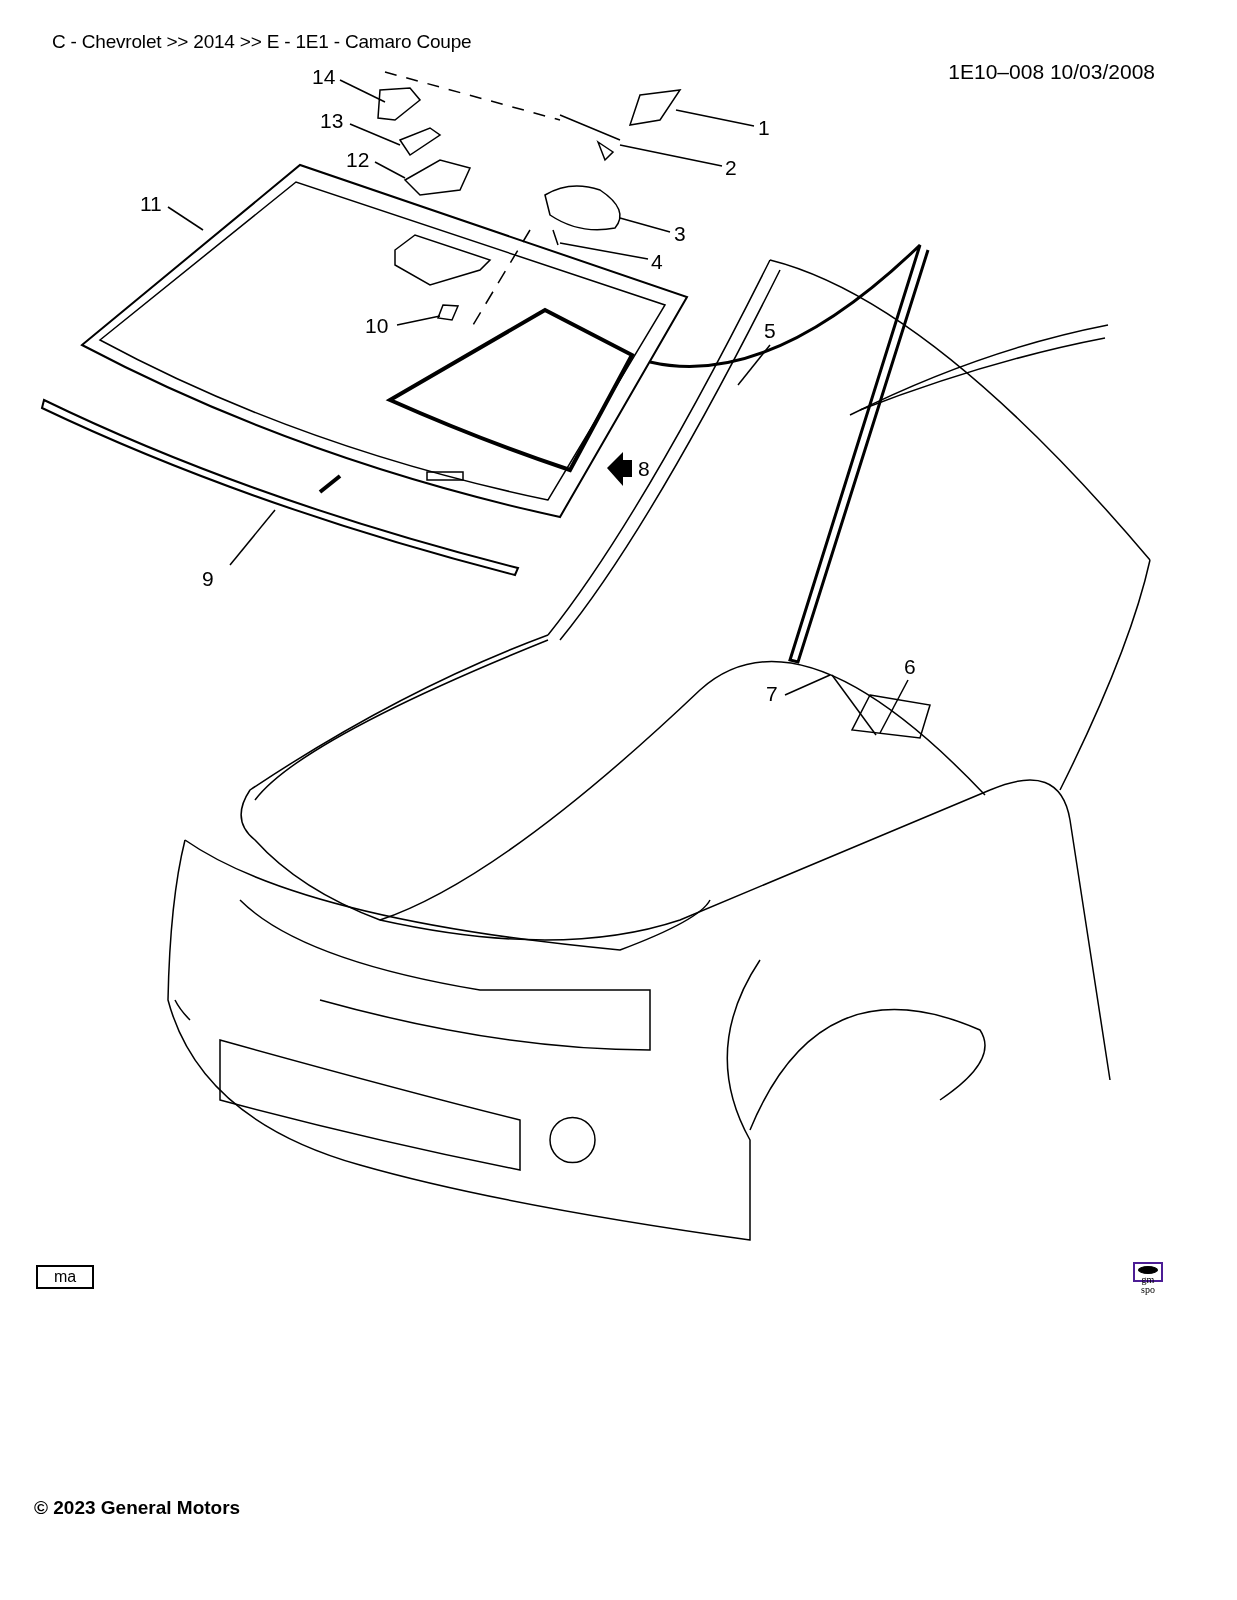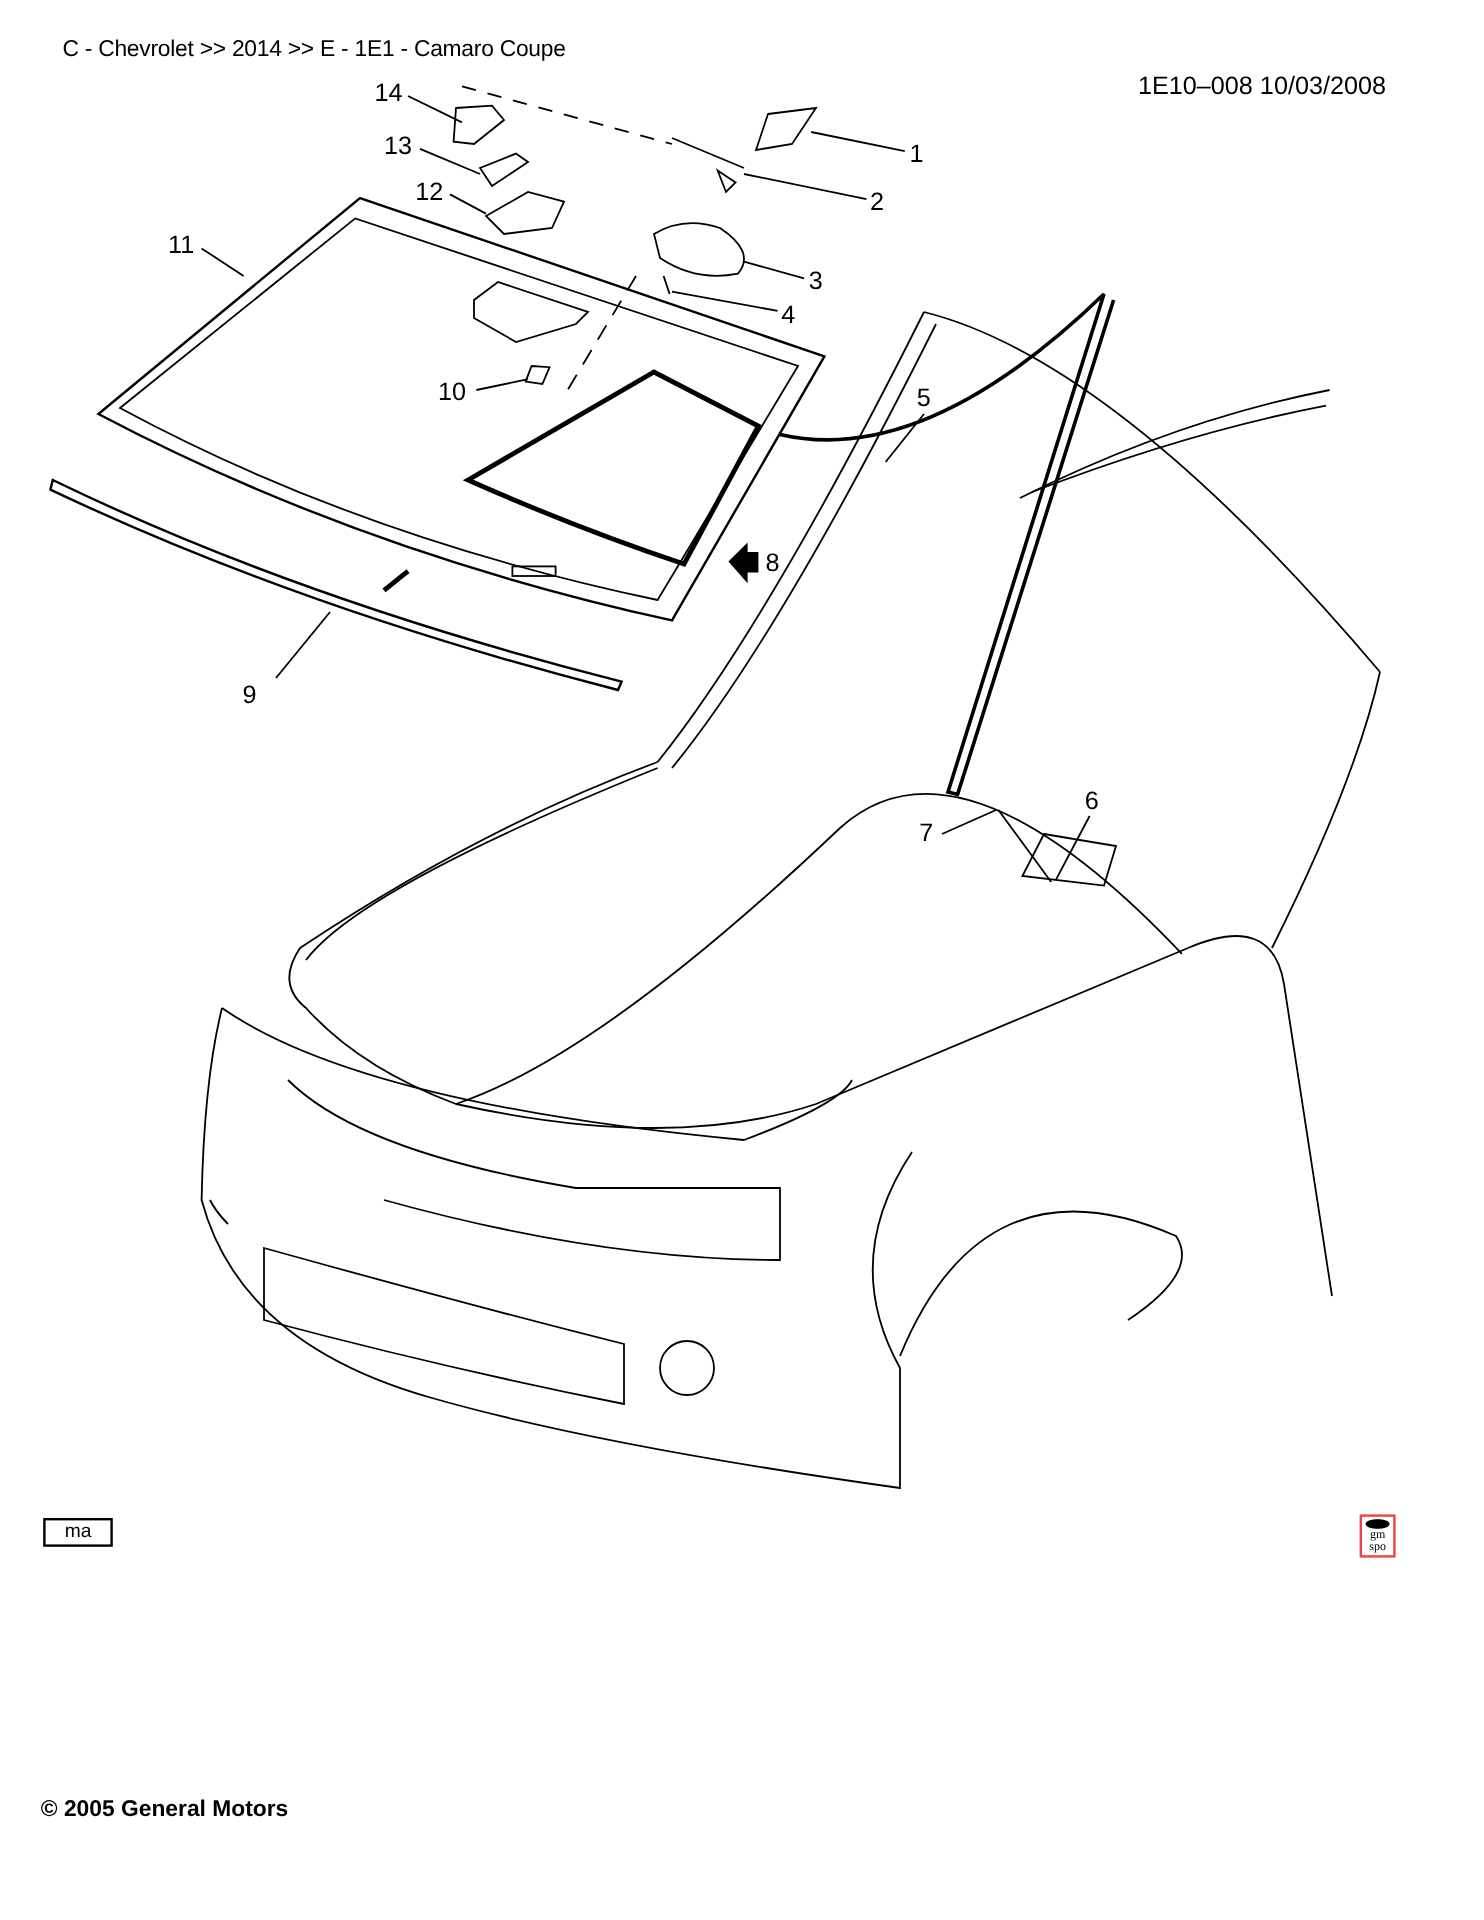--- a/index.html
+++ b/index.html
@@ -2,21 +2,21 @@
 <html><head>
 <meta charset="utf-8">
 <style>
   html, body { margin: 0; padding: 0; background: #ffffff; }
   body { width: 1237px; height: 1600px; position: relative; overflow: hidden; font-family: "Liberation Sans", sans-serif; color: #000; }
   .hdr { position: absolute; left: 36px; top: 31px; font-size: 19px; font-weight: normal; letter-spacing: -0.2px; margin-left: 16px; }
   .code { position: absolute; right: 82px; top: 60px; font-size: 21px; }
   .diagram { position: absolute; left: 0; top: 0; width: 1237px; height: 1600px; }
   .callout { font-family: "Liberation Sans", sans-serif; font-size: 21px; fill: #000; }
   .ma { position: absolute; left: 36px; top: 1265px; border: 2px solid #000; font-size: 16px; padding: 0 16px; line-height: 20px; }
-  .spo { position: absolute; left: 1133px; top: 1262px; width: 30px; height: 36px; border: 2px solid #ef4444; font-family: "Liberation Serif", serif; font-size: 10px; text-align: center; line-height: 10px; box-sizing: border-box; }
+  .spo { position: absolute; left: 1133px; top: 1262px; width: 30px; height: 20px; border: 2px solid #4c1d95; font-family: "Liberation Serif", serif; font-size: 10px; text-align: center; line-height: 10px; box-sizing: border-box; }
   .spo .oval { width: 20px; height: 8px; border: 1.5px solid #000; border-radius: 50%; background:#000; margin: 2px auto 1px; box-sizing: border-box; }
   .copy { position: absolute; left: 34px; top: 1497px; font-size: 19px; font-weight: bold; }
 </style>
 </head>
 <body>
 
 <div class="hdr">C - Chevrolet  &gt;&gt;  2014  &gt;&gt;  E - 1E1 - Camaro Coupe</div>
 <div class="code">1E10–008  10/03/2008</div>
 
 <svg class="diagram" viewBox="0 0 1237 1600" xmlns="http://www.w3.org/2000/svg" fill="none" stroke="#000" stroke-width="2">
@@ -104,13 +104,13 @@
     <text class="callout" x="312" y="84">14</text>
   </g>
 </svg>
 
 <div class="ma">ma</div>
 <div class="spo">
   <div class="oval"></div>
   <div>gm</div>
   <div>spo</div>
 </div>
-<div class="copy">© 2005 General Motors</div>
+<div class="copy">© 2023 General Motors</div>
 
 </body></html>

